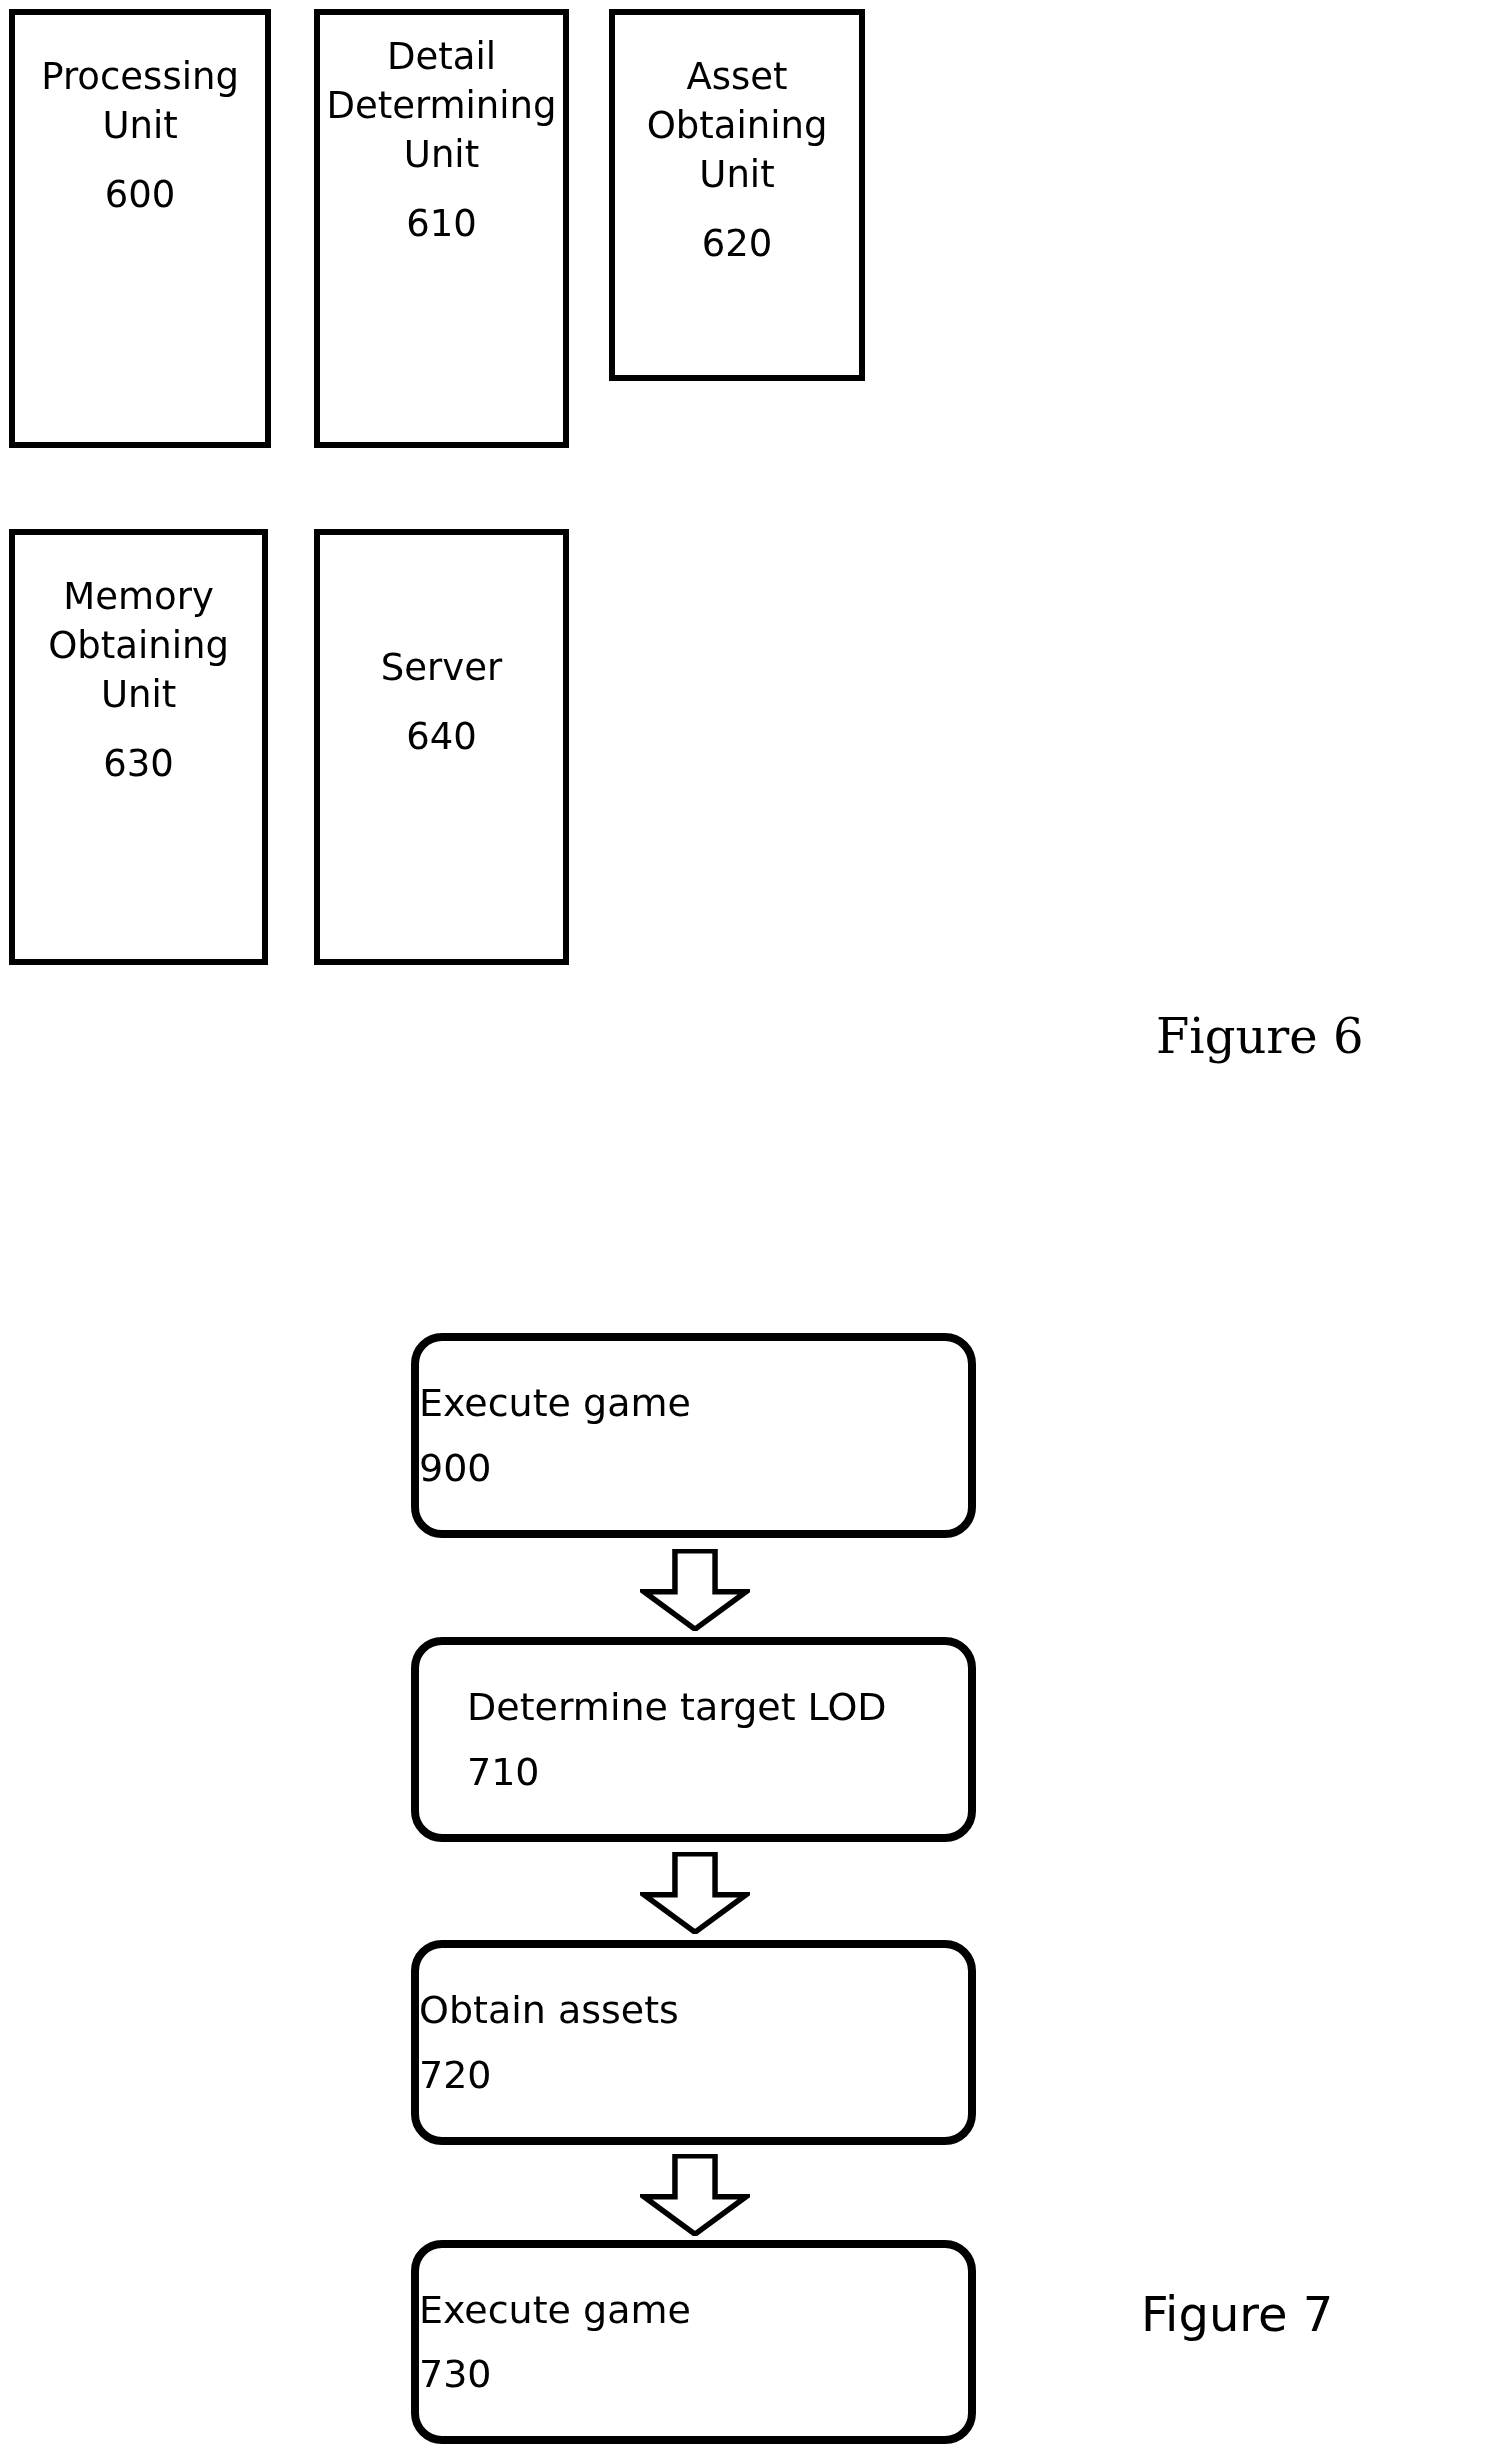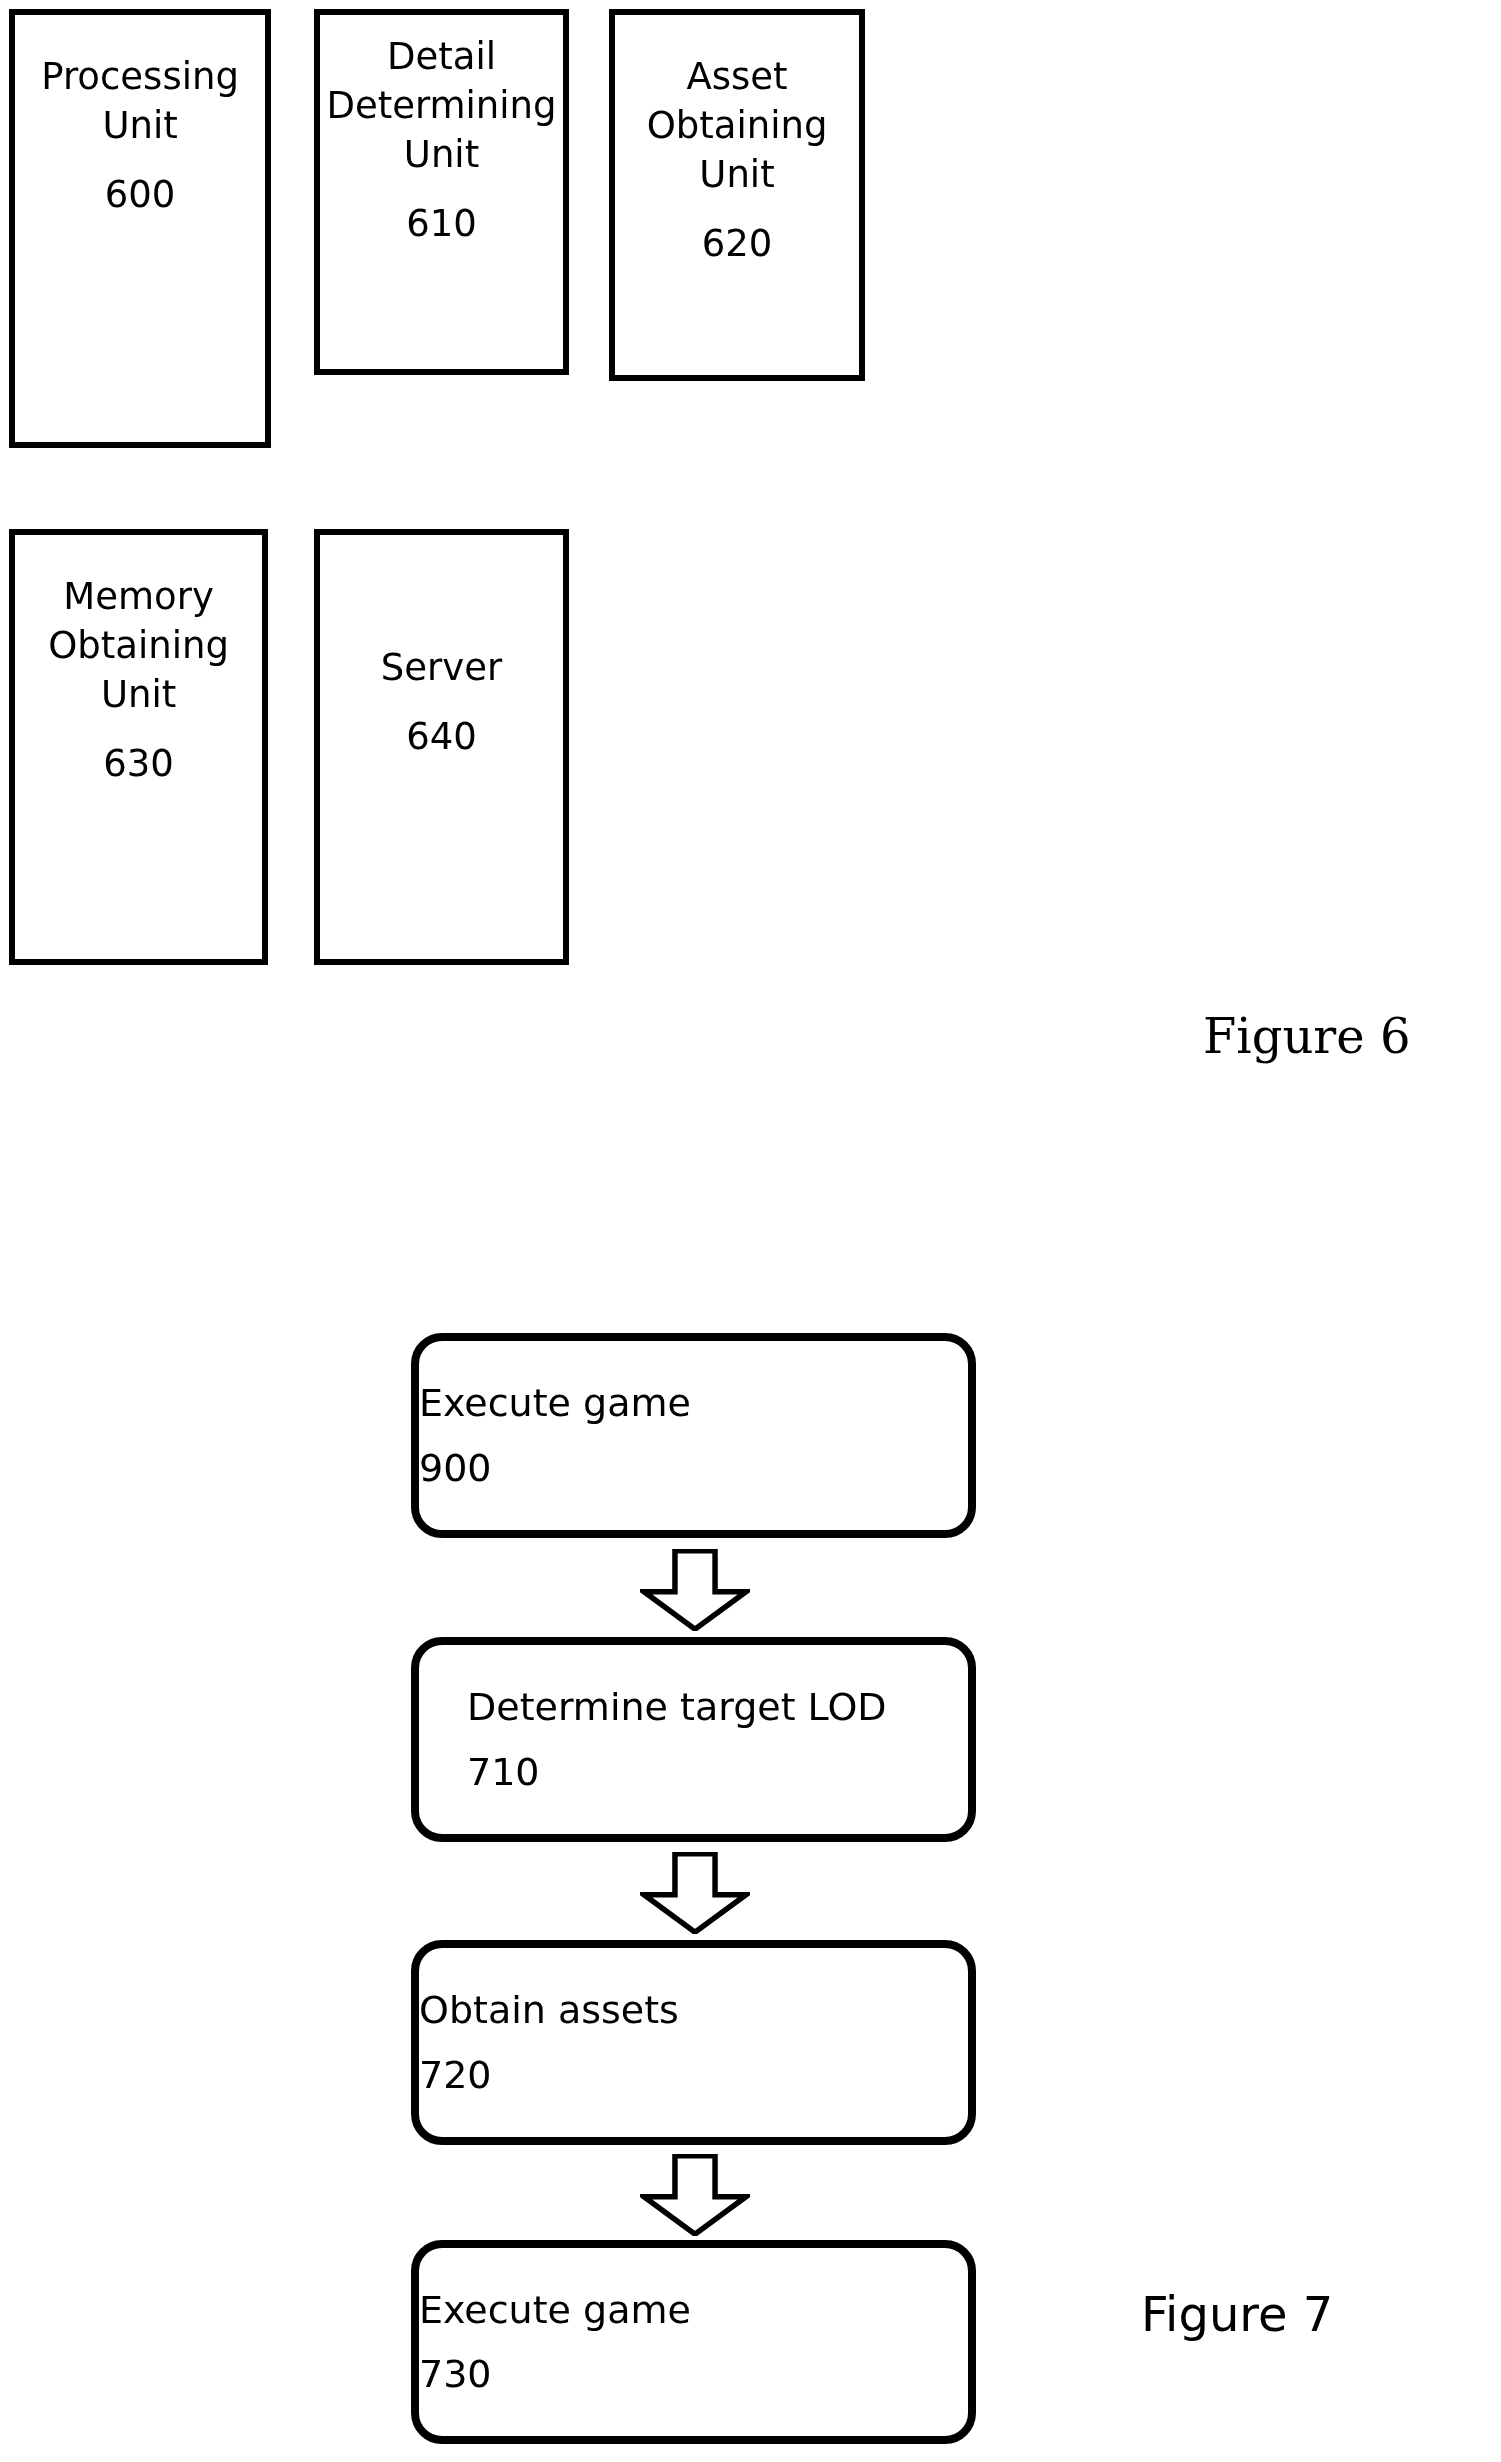--- a/index.html
+++ b/index.html
@@ -41,34 +41,33 @@
   }
 
   
   #box-processing-unit      { left: 9.1px;  top: 9.1px;  width: 262px; height: 439px; padding-top: 37px; }
   #box-detail-determining   { left: 314px; top: 9.1px;  width: 255px; height: 256px; padding-top: 16.5px; }
   #box-asset-obtaining      { left: 609px; top: 9.1px;  width: 256px; height: 256px; padding-top: 37px; }
   #box-memory-management    { left: 9.1px;  top: 529px; width: 259px; height: 436px; padding-top: 37px; }
   #box-server               { left: 314px; top: 529px; width: 255px; height: 436px; padding-top: 108px; }
 
   
-  #box-detail-determining { height: 366px; }
+  #box-detail-determining { height: 439px; }
   #box-asset-obtaining    { height: 372px; }
 
   
   .fig-caption {
     position: absolute;
     font-size: 48px;
     white-space: nowrap;
   }
   #figure-6-caption {
     left: 1156px;
     top: 1008px;
     font-family: "DejaVu Serif", serif;
-    margin-left: 47px;
   }
   #figure-7-caption {
     left: 1141px;
     top: 2286px;
     font-family: "DejaVu Sans", sans-serif;
   }
 
   
   .flow-box {
     position: absolute;

